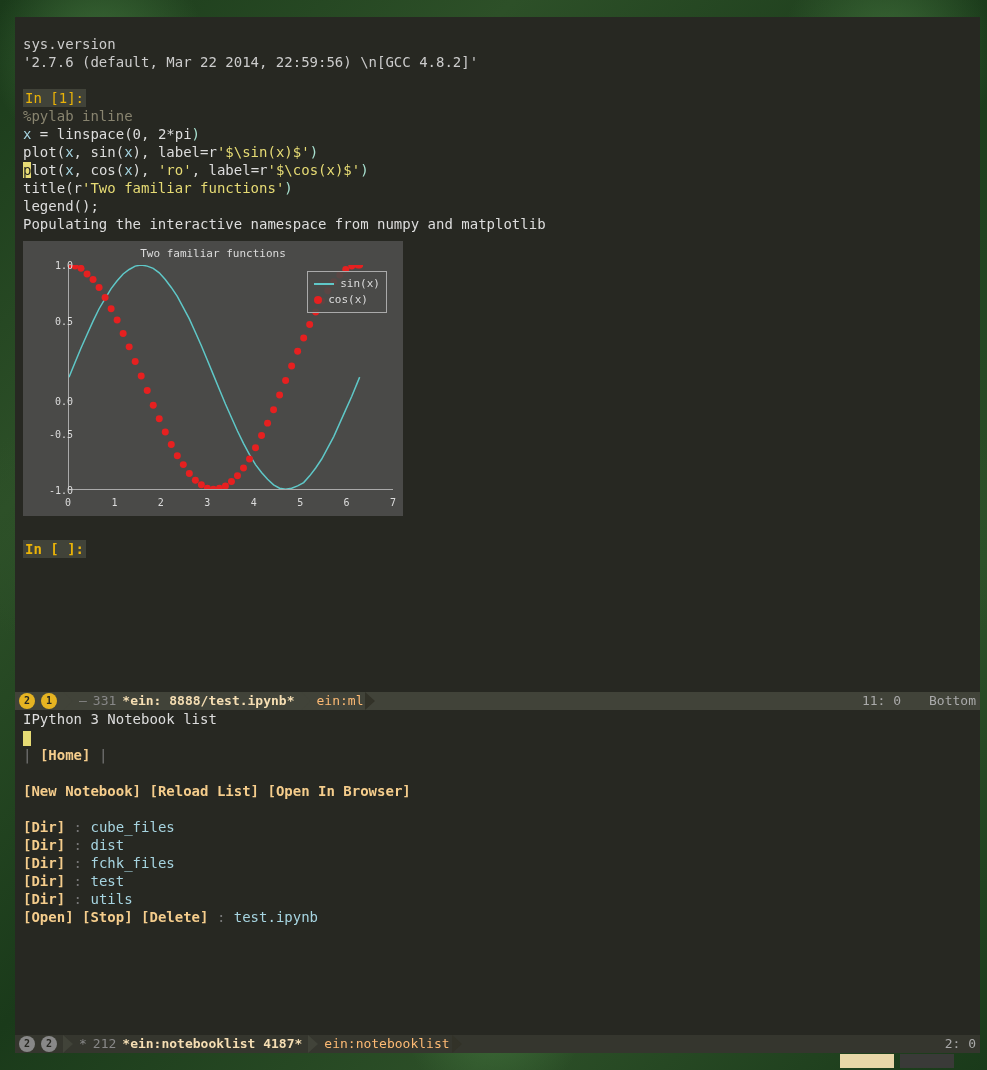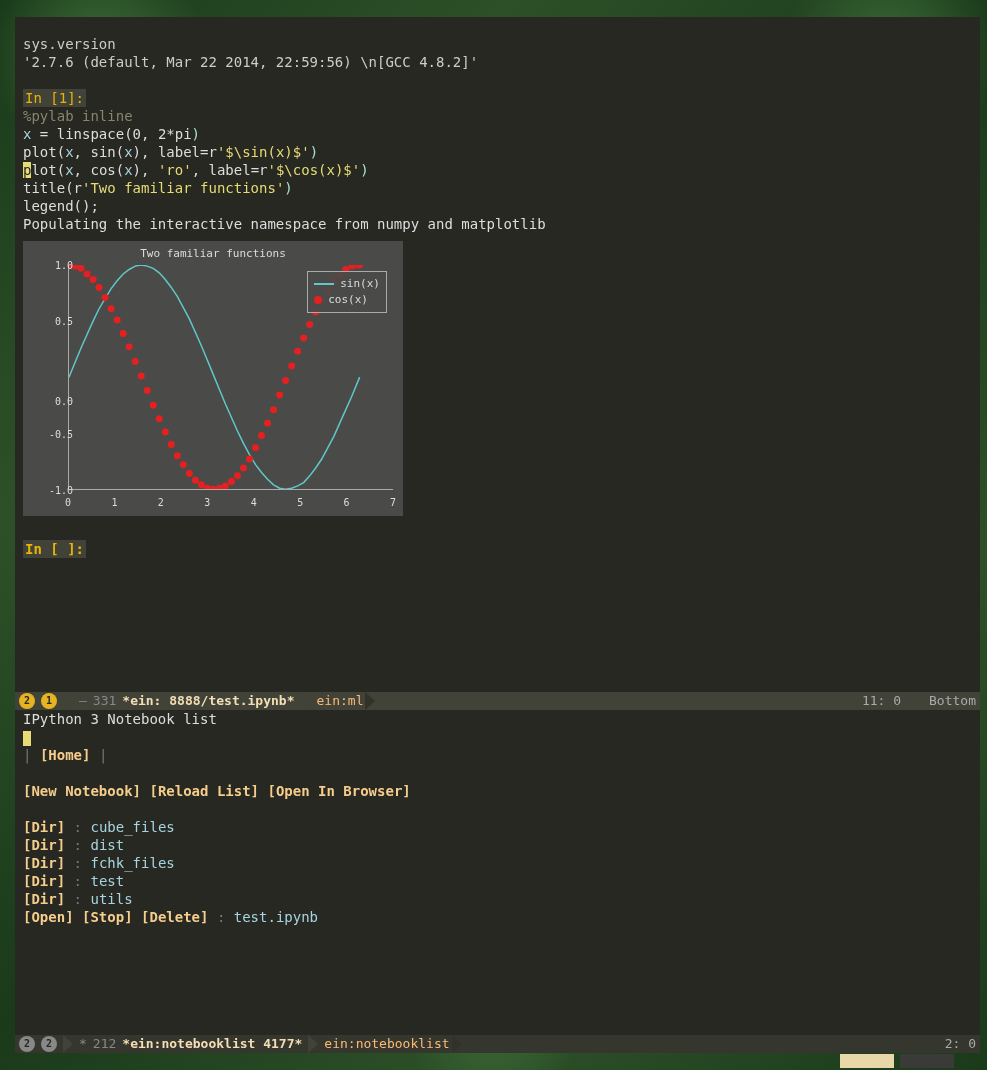--- a/index.html
+++ b/index.html
@@ -350,21 +350,21 @@
       </div>
     </div>
   </div>
 
   <div class="modeline" style="background:#35362e;">
     <span class="badge dim">2</span>
     <span class="badge dim">2</span>
     <span class="chev chev-r"></span>
     <span>*</span>
     <span>212</span>
-    <span class="buf">*ein:notebooklist 4177*</span>
+    <span class="buf">*ein:notebooklist 4187*</span>
     <span class="chev chev-r"></span>
     <span class="mode">ein:notebooklist</span>
     <span class="chev chev-rd"></span>
     <span class="spacer"></span>
     <span class="pos">2: 0</span>
   </div>
 
 </div>
 
 <div class="taskbar">

